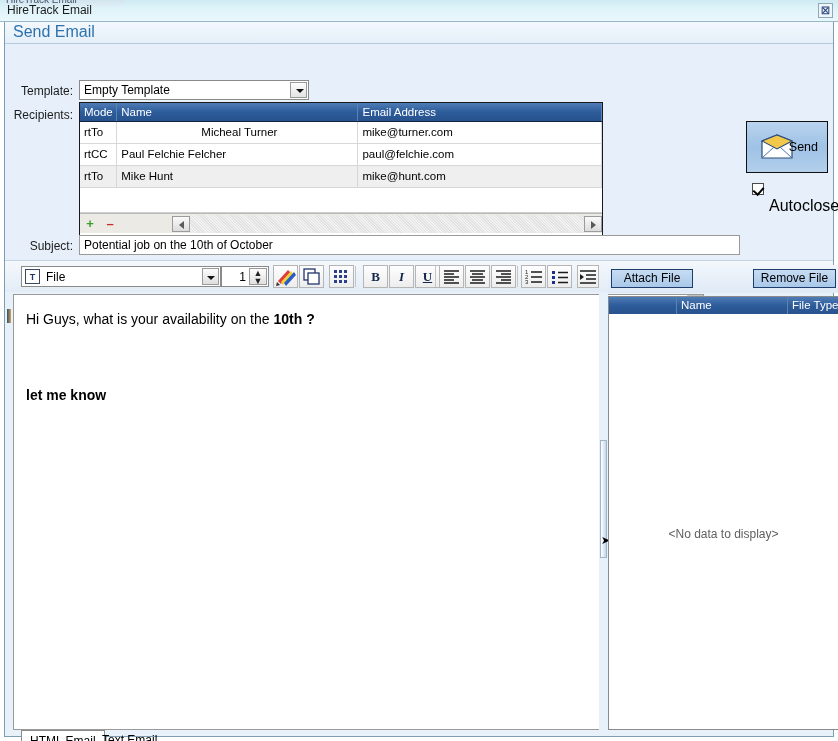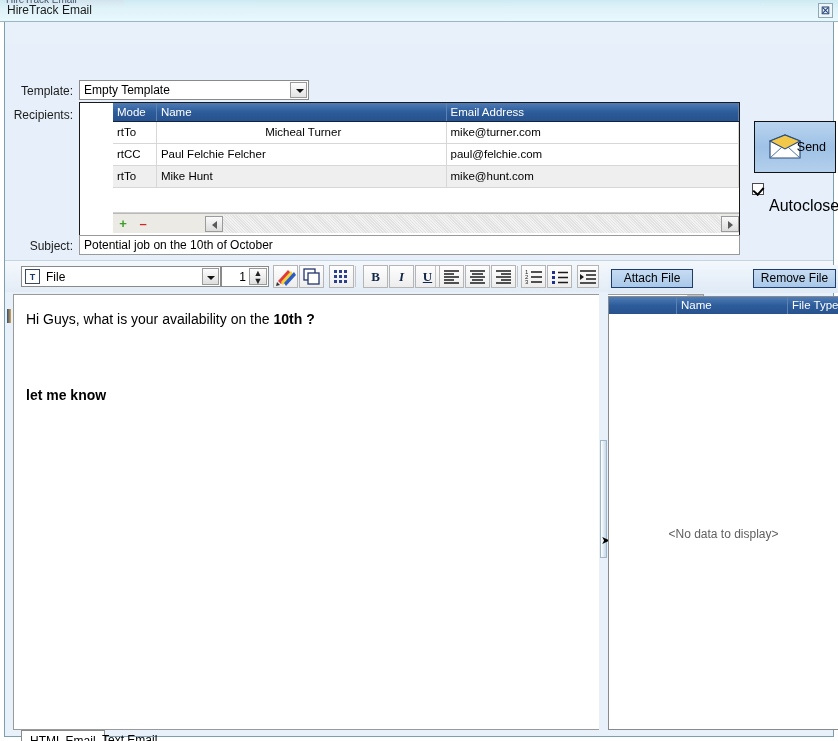--- a/index.html
+++ b/index.html
@@ -126,21 +126,20 @@
   .navtrack{
     flex:1;height:18px;margin:0 0 0 0;
     background:repeating-linear-gradient(45deg,#f2f2f2,#f2f2f2 1px,#e2e2e2 1px,#e2e2e2 2px);
   }
 
   
   .sendbtn{
     position:absolute;border:1px solid #111;box-sizing:border-box;
     background:linear-gradient(to bottom,#b9d3ef 0%,#9fc2e6 50%,#b3cfec 100%);
     cursor:pointer;
-    margin-left:8px;
   }
   .sendbtn .slabel{
     position:absolute;right:9px;top:18px;font-size:12.5px;color:#000;
   }
   .envelope{
     position:absolute;left:13px;top:12px;width:34px;height:26px;
   }
   .chk{
     position:absolute;font-size:16px;color:#000;margin-top:15px;
   }
@@ -299,32 +298,35 @@
 <div class="app">
 
   <div class="titlebar">
     <div class="ghosttitle">HireTrack Email</div>
     <div class="titletext">HireTrack Email</div>
     <div class="closebtn">☒</div>
   </div>
 
   <div class="clientarea">
 
+    <div class="hdrband">
+      <div class="hdrtitle">Send Email</div>
+    </div>
 
     <div class="topform">
 
       <div class="lbl" style="left:8px;top:40px;width:60px;">Template:</div>
       <div class="combo" style="left:74px;top:36px;width:230px;">
         <div class="val">Empty Template</div>
         <div class="arrow"></div>
       </div>
 
       <div class="lbl" style="left:4px;top:64px;width:64px;">Recipients:</div>
 
-      <div class="grid" style="left:74px;top:58px;width:661px;height:148px;padding-left:33px;">
+      <div class="grid" style="left:74px;top:58px;width:524px;height:148px;">
         <div class="gridhead">
           <div class="gh" style="width:46px;">Mode</div>
           <div class="gh" style="width:305px;">Name</div>
           <div class="gh" style="width:308px;">Email Address</div>
         </div>
 
         <div class="growrow">
           <div class="gc" style="width:46px;">rtTo</div>
           <div class="gc" style="width:305px;text-align:center;">Micheal Turner</div>
           <div class="gc" style="width:308px;">mike@turner.com</div>

